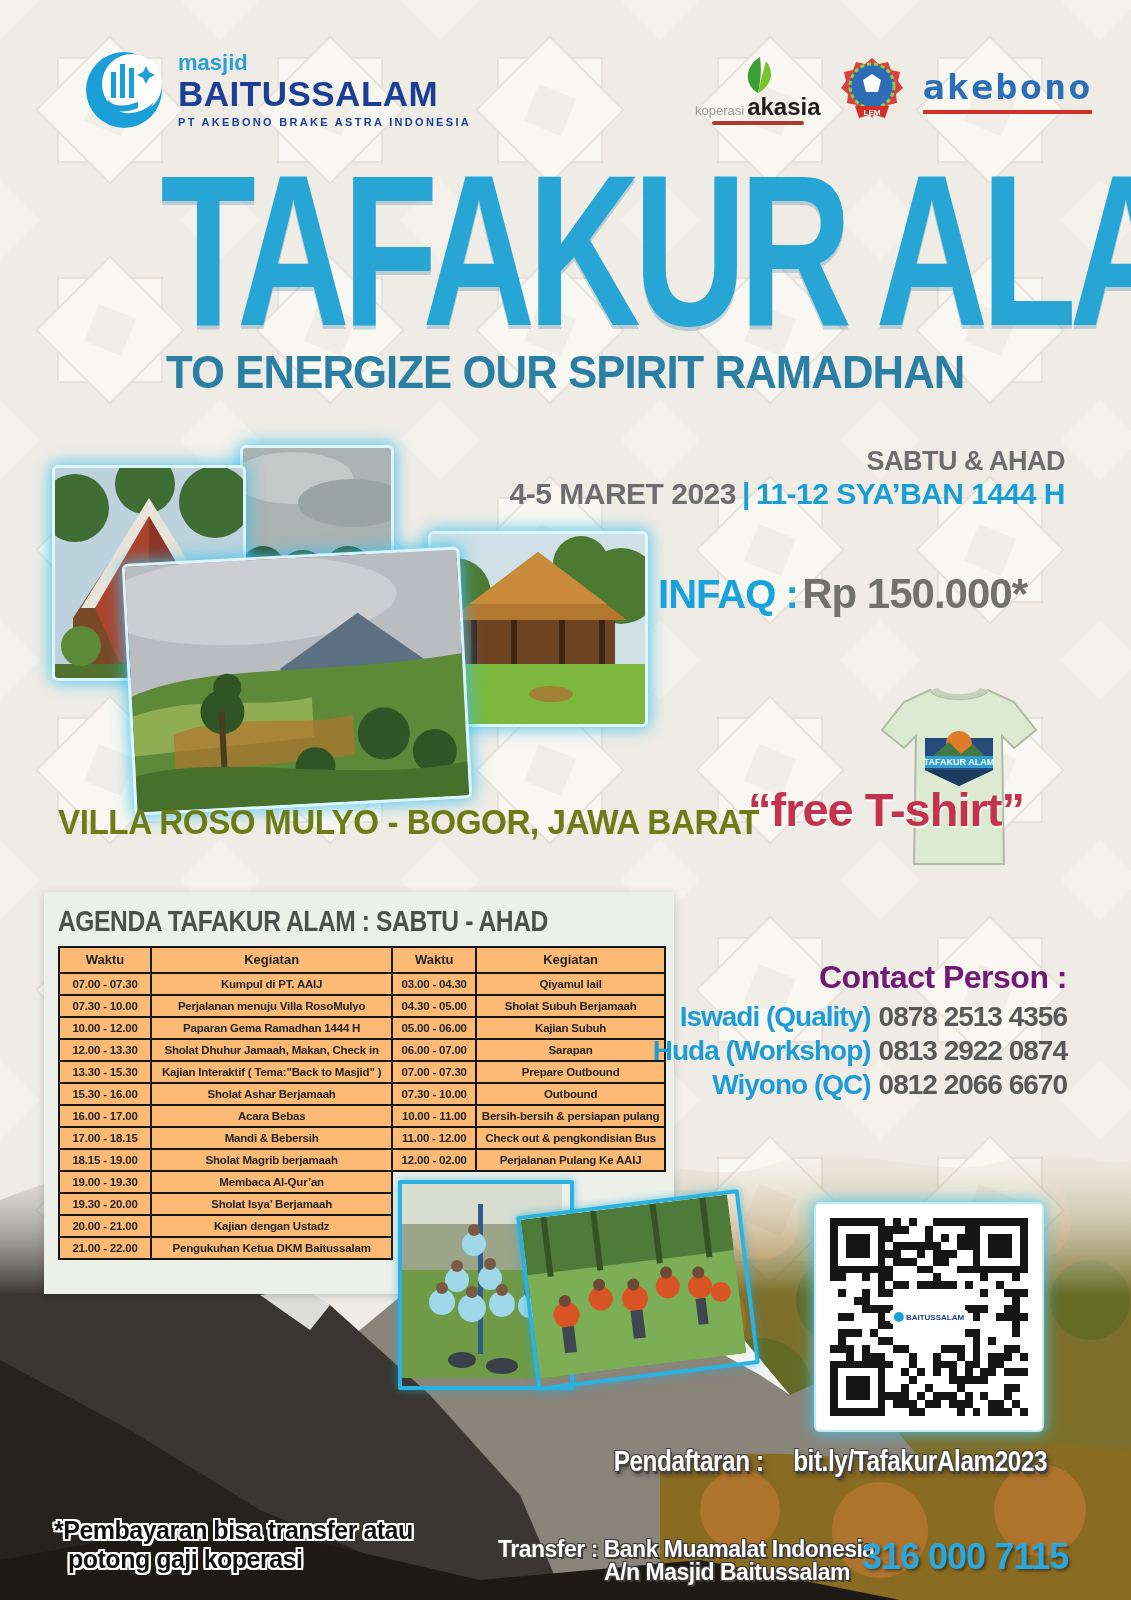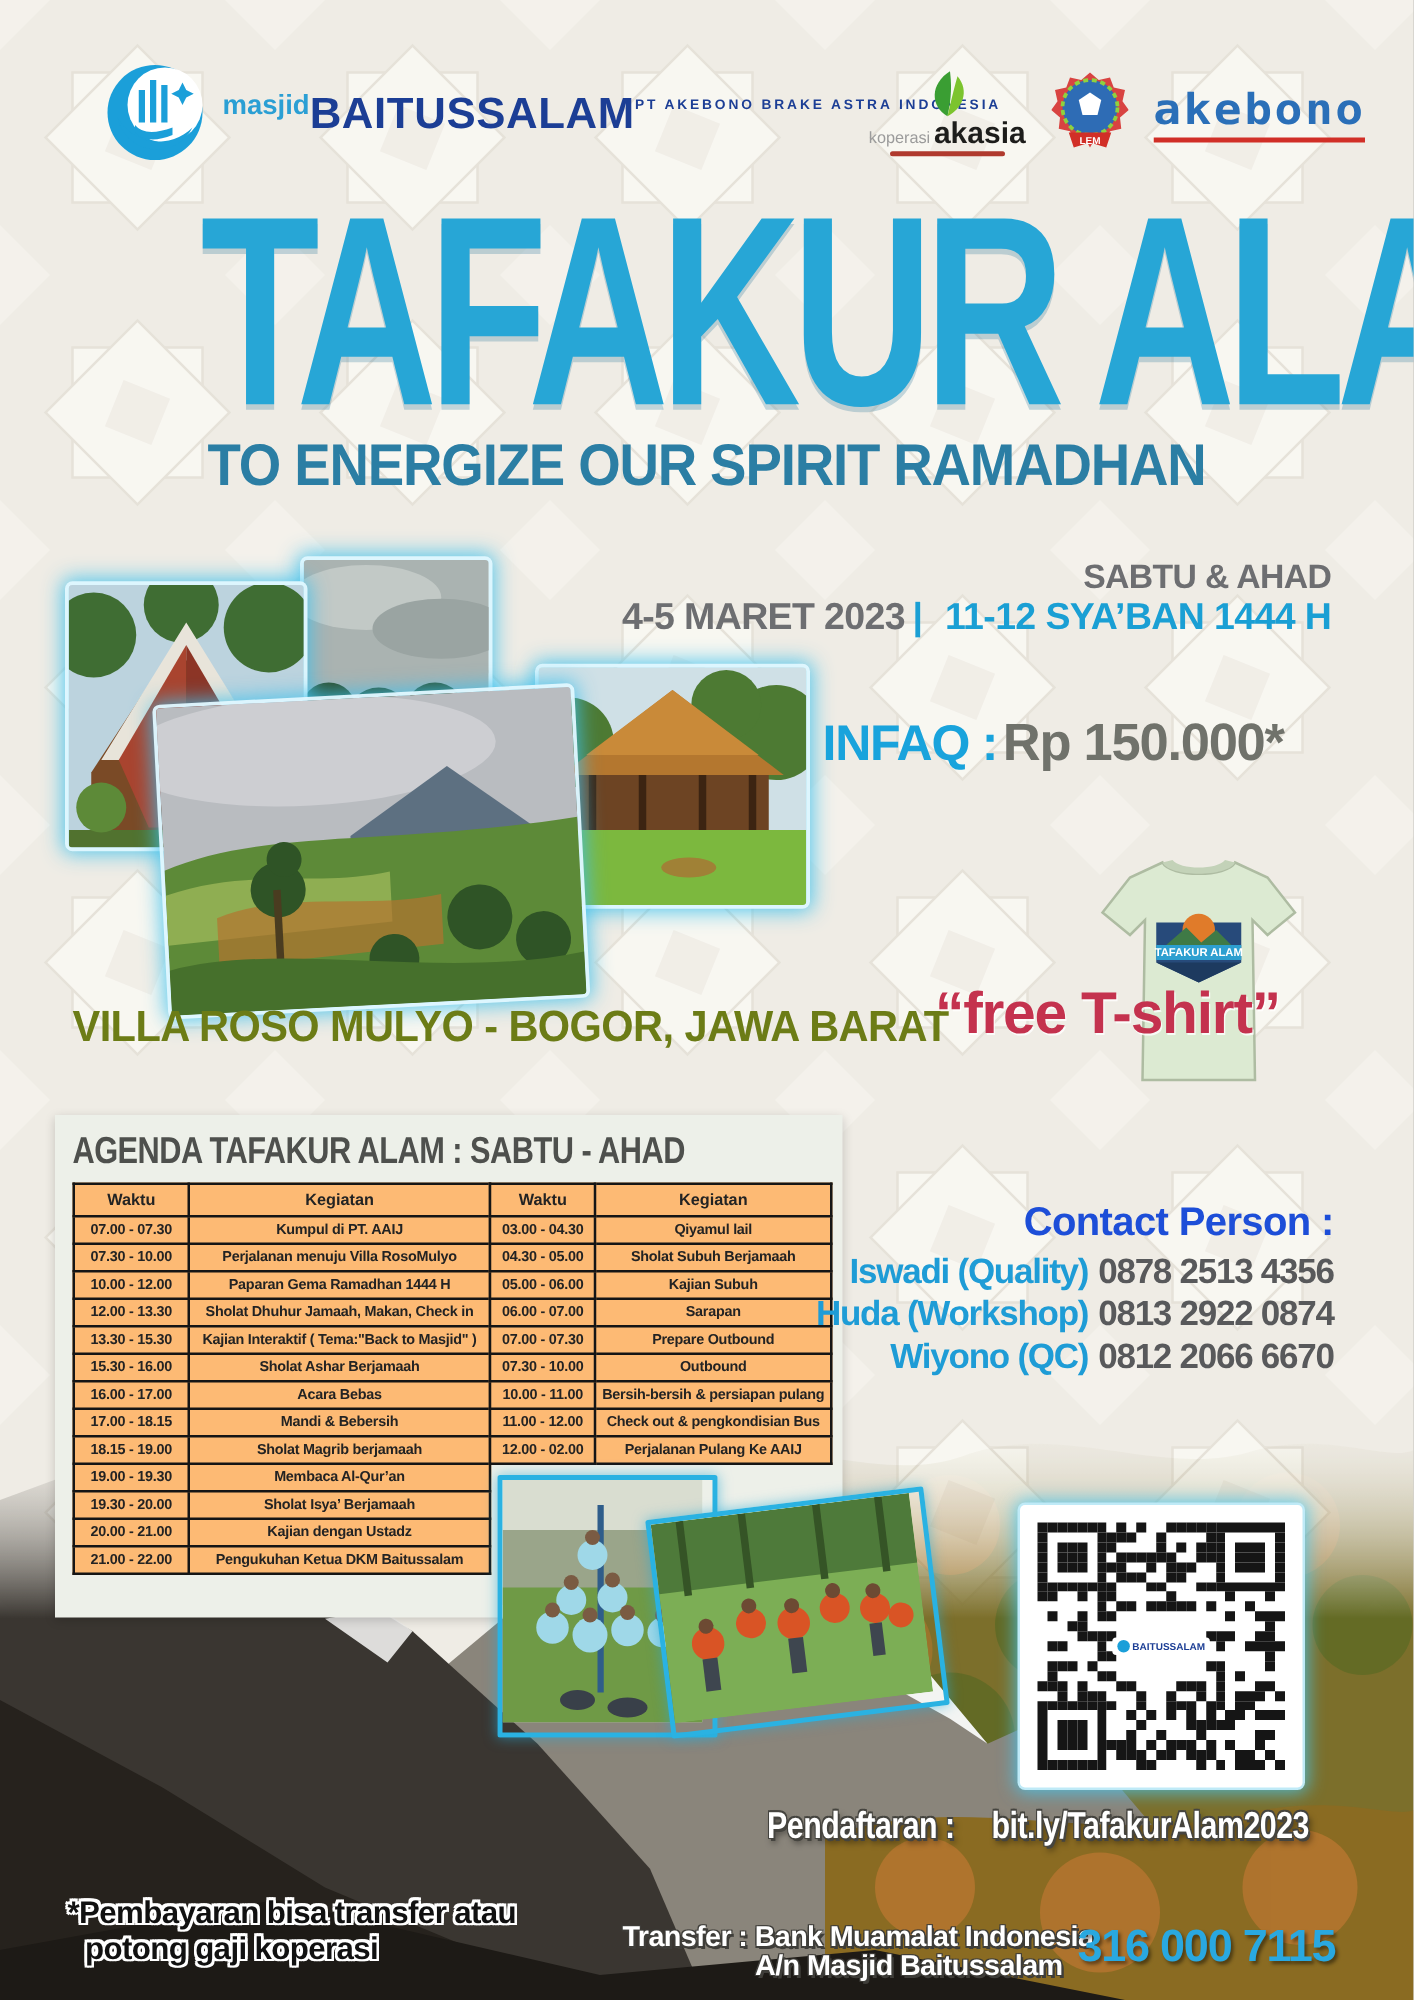--- a/index.html
+++ b/index.html
@@ -10,21 +10,21 @@
   }
   .abs{position:absolute;}
   svg{display:block;}
 
   
   #bg-pattern{position:absolute;inset:0;z-index:0;}
   #bg-landscape{position:absolute;left:0;top:1130px;z-index:1;}
 
   
   .hdr-left{left:84px;top:50px;display:flex;align-items:center;gap:14px;z-index:3;}
-  .hdr-left .txt{display:flex;flex-direction:row;line-height:1;}
+  .hdr-left .txt{display:flex;flex-direction:column;line-height:1;}
   .hdr-masjid{color:#2b9fd4;font-size:22px;font-weight:bold;margin-bottom:2px;}
   .hdr-name{color:#1c3e95;font-size:35px;font-weight:900;letter-spacing:.5px;}
   .hdr-company{color:#1c3e95;font-size:11px;font-weight:bold;letter-spacing:2.3px;margin-top:6px;}
   .hdr-right{left:695px;top:55px;display:flex;align-items:center;gap:20px;z-index:3;}
   .akasia{display:flex;flex-direction:column;align-items:center;line-height:1;}
   .akasia-line{display:flex;align-items:baseline;gap:3px;}
   .akasia-prefix{color:#9b9b9b;font-size:13px;}
   .akasia-name{color:#1d1d1b;font-size:24px;font-weight:900;}
   .akasia-bar{width:92px;height:4px;background:#b03a2e;margin-top:2px;border-radius:2px;}
   .akebono{display:flex;flex-direction:column;align-items:stretch;}
@@ -39,21 +39,21 @@
   .title-sub{display:block;margin-top:2px;}
   .title-sub span{display:inline-block;font-size:47px;font-weight:900;color:#2b7ea4;
     letter-spacing:-1px;transform:scaleX(.93);white-space:nowrap;}
 
   
   .dateblock{right:66px;top:446px;text-align:right;z-index:3;line-height:1.15;}
   .date-days{font-size:27px;font-weight:900;color:#6d6e71;letter-spacing:-.5px;}
   .date-line{font-size:30px;font-weight:900;letter-spacing:-.5px;white-space:nowrap;}
   .date-greg{color:#6d6e71;}
   .date-sep{color:#1a9fd4;padding:0 6px;}
-  .date-hijri{color:#1a9fd4;margin-left:12px;}
+  .date-hijri{color:#1a9fd4;}
   .infaq{right:104px;top:570px;z-index:3;white-space:nowrap;}
   .infaq .lbl{font-size:40px;font-weight:900;color:#19a3dc;letter-spacing:-1px;}
   .infaq .amt{font-size:42px;font-weight:900;color:#70726b;letter-spacing:-1px;}
 
   
   .collage{left:45px;top:438px;width:612px;height:372px;z-index:2;}
   .photo{position:absolute;border-radius:3px;overflow:hidden;
     box-shadow:0 0 0 3px rgba(225,248,255,.95),0 0 16px 5px rgba(62,193,236,.85);}
   .ph1{left:10px;top:30px;width:188px;height:210px;}
   .ph2{left:198px;top:10px;width:148px;height:140px;}
@@ -81,21 +81,21 @@
   table.ag th{font-size:13px;height:22px;}
   table.ag td{font-size:11.5px;height:18px;letter-spacing:-.2px;}
   .t1 td.w,.t1 th.w{width:88px;}
   .t1 td.k,.t1 th.k{width:242px;}
   .t2 td.w,.t2 th.w{width:80px;}
   .t2 td.k,.t2 th.k{width:188px;}
   .t2{margin-left:-2px;}
 
   
   .contact{right:64px;top:958px;text-align:right;z-index:3;line-height:1.2;}
-  .contact-title{font-size:32px;font-weight:900;color:#1d4ed8;letter-spacing:-.5px;margin-bottom:4px;}
+  .contact-title{font-size:32px;font-weight:900;color:#701a75;letter-spacing:-.5px;margin-bottom:4px;}
   .contact-row{font-size:28px;font-weight:900;letter-spacing:-1px;white-space:nowrap;}
   .contact-name{color:#1e9cd6;}
   .contact-phone{color:#58595b;padding-left:8px;}
 
   
   .team1{left:398px;top:1180px;width:168px;height:202px;z-index:4;border:4px solid #2ab2e2;
     border-radius:2px;overflow:hidden;box-shadow:0 0 10px rgba(40,170,215,.6);}
   .team2{left:526px;top:1202px;width:216px;height:168px;z-index:4;border:4px solid #2ab2e2;
     border-radius:2px;overflow:hidden;transform:rotate(-7deg);box-shadow:0 0 10px rgba(40,170,215,.6);}
 

